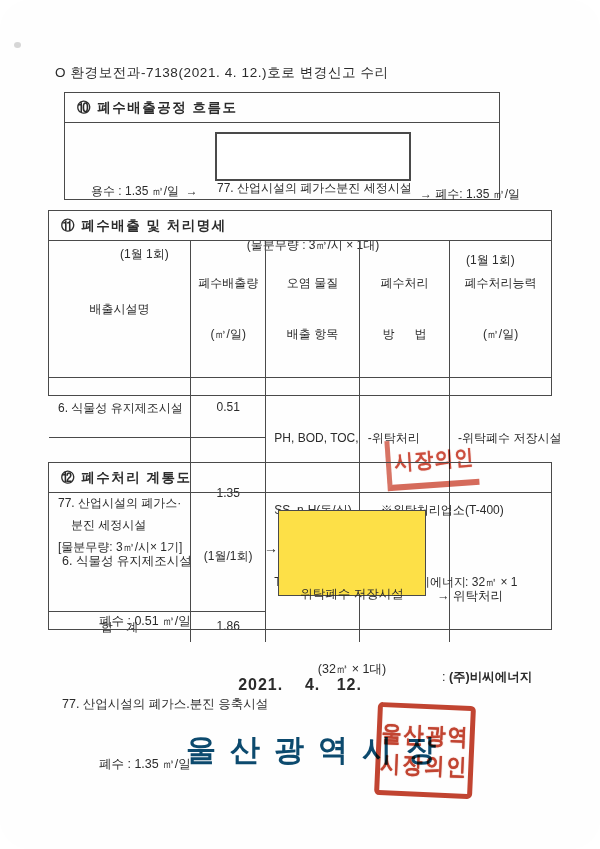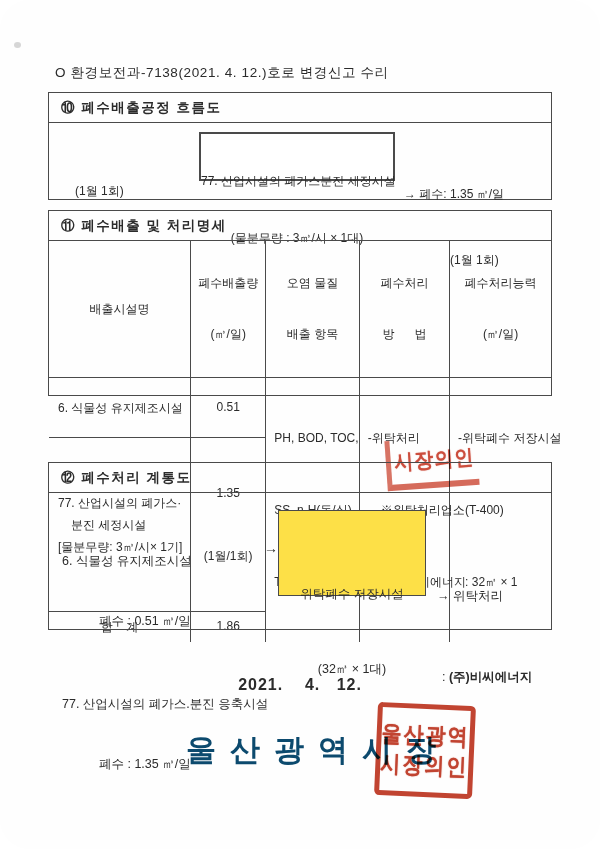--- a/index.html
+++ b/index.html
@@ -24,26 +24,26 @@
   }
   .box {
     position: absolute; border: 1.6px solid #4a4a4a; background: transparent;
   }
   .box-title {
     height: 30px; line-height: 30px; border-bottom: 1.6px solid #4a4a4a;
     padding-left: 12px; font-size: 13.5px; font-weight: bold; letter-spacing: 1.5px;
     white-space: pre;
   }
   
-  #box10 { left: 48px; top: 92px; width: 504px; height: 108px; }
+  #box10 { left: 64px; top: 92px; width: 436px; height: 108px; }
   #box10 .flow { position: relative; height: 74px; font-size: 12px; }
   .flow-left { position: absolute; left: 26px; top: 16px; text-align: center; line-height: 21px; white-space: pre; }
   .process-box {
     position: absolute; left: 150px; top: 9px; width: 196px; height: 49px;
-    border: 2px solid #4a4a4a; text-align: center; line-height: 19px;
+    border: 2px solid #4a4a4a; text-align: center; padding-top: 7px; line-height: 19px;
     white-space: pre; background: #fff;
   }
   .flow-right { position: absolute; left: 355px; top: 16px; line-height: 22px; white-space: pre; }
   .flow-right .sub { padding-left: 46px; }
   
   #box11 { left: 48px; top: 210px; width: 504px; height: 186px; }
   #box11 table {
     border-collapse: collapse; border-style: hidden; table-layout: fixed;
     width: 100%; font-size: 12px; color: #2b2b2b;
   }
@@ -119,20 +119,21 @@
 <div class="page">
 
   <div class="artifact"></div>
 
   <div class="header-note">O 환경보전과-7138(2021. 4. 12.)호로 변경신고 수리</div>
 
   <div class="box" id="box10">
     <div class="box-title">⑩ 폐수배출공정 흐름도</div>
     <div class="flow">
       <div class="flow-left">
+        <div>용수 : 1.35 ㎥/일  →</div>
         <div class="sub">(1월 1회)</div>
       </div>
       <div class="process-box">
         <div>77. 산업시설의 폐가스분진 세정시설</div>
         <div>(물분무량 : 3㎥/시 × 1대)</div>
       </div>
       <div class="flow-right">
         <div>→ 폐수: 1.35 ㎥/일</div>
         <div class="sub">(1월 1회)</div>
       </div>

